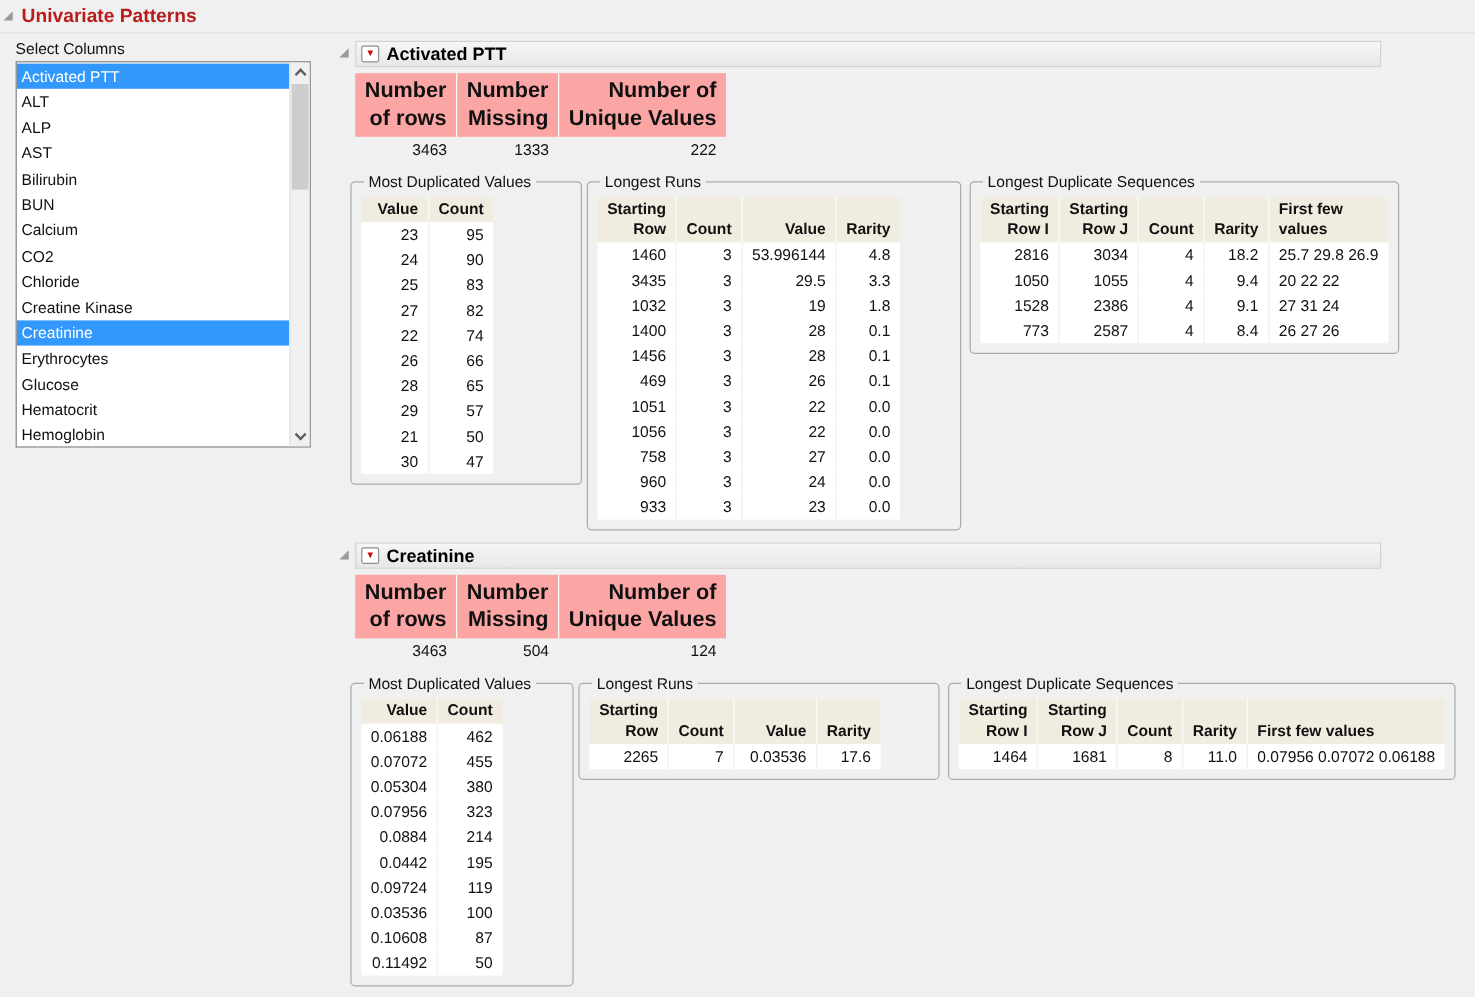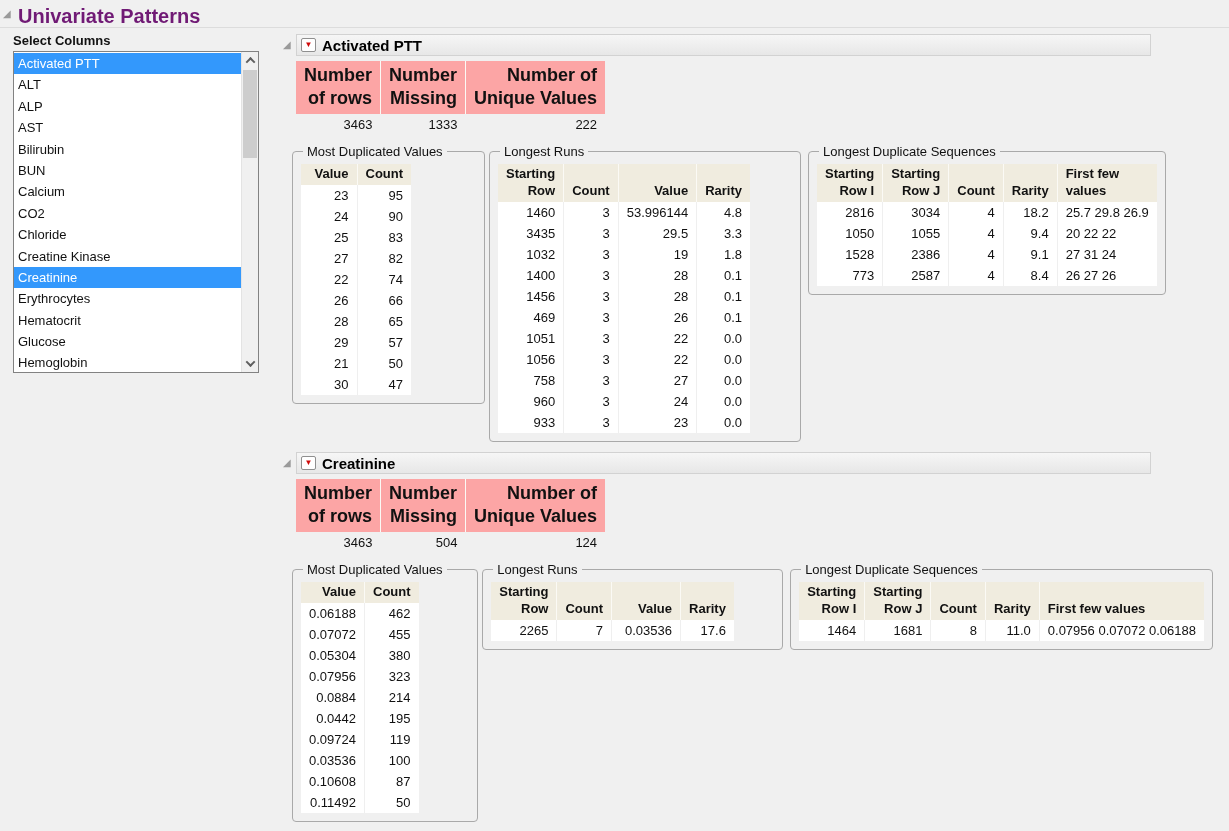--- a/index.html
+++ b/index.html
@@ -22,25 +22,25 @@
     position: absolute; left: 0; top: 0; width: 1229px; height: 28px;
     border-bottom: 1px solid #dcdcdc;
   }
   .disclosure {
     color: #9a9a9a; font-size: 10px; line-height: 1;
     display: inline-block; cursor: default;
   }
   .app-title-row .disclosure { position: absolute; left: 3px; top: 9px; }
   .app-title {
     position: absolute; left: 18px; top: 5px;
-    font-size: 20px; font-weight: bold; color: #701a75;
+    font-size: 16px; font-weight: bold; color: #b91c1c;
   }
 
   
-  .select-label { position: absolute; left: 13px; top: 33px; font-weight: bold; }
+  .select-label { position: absolute; left: 13px; top: 33px; }
   .column-list {
     position: absolute; left: 13px; top: 51px; width: 246px; height: 322px;
     background: #ffffff; border: 1px solid #828282; overflow: hidden;
   }
   .list-inner { position: absolute; left: 0; top: 1px; right: 17px; bottom: 0; }
   .list-item {
     height: 21.4px; line-height: 21.4px; padding-left: 4px;
     white-space: nowrap; overflow: hidden; cursor: default;
   }
   .list-item.selected { background: #3398fc; color: #fff; }
@@ -146,22 +146,22 @@
         <div class="list-item">ALP</div>
         <div class="list-item">AST</div>
         <div class="list-item">Bilirubin</div>
         <div class="list-item">BUN</div>
         <div class="list-item">Calcium</div>
         <div class="list-item">CO2</div>
         <div class="list-item">Chloride</div>
         <div class="list-item">Creatine Kinase</div>
         <div class="list-item selected">Creatinine</div>
         <div class="list-item">Erythrocytes</div>
+        <div class="list-item">Glucose</div>
         <div class="list-item">Hematocrit</div>
-        <div class="list-item">Glucose</div>
         <div class="list-item">Hemoglobin</div>
       </div>
     <div class="scrollbar">
       <div class="sb-btn sb-up">
           <span class="chev up"></span>
         </div>
       <div class="sb-thumb"></div>
       <div class="sb-btn sb-down">
           <span class="chev down"></span>
         </div>

